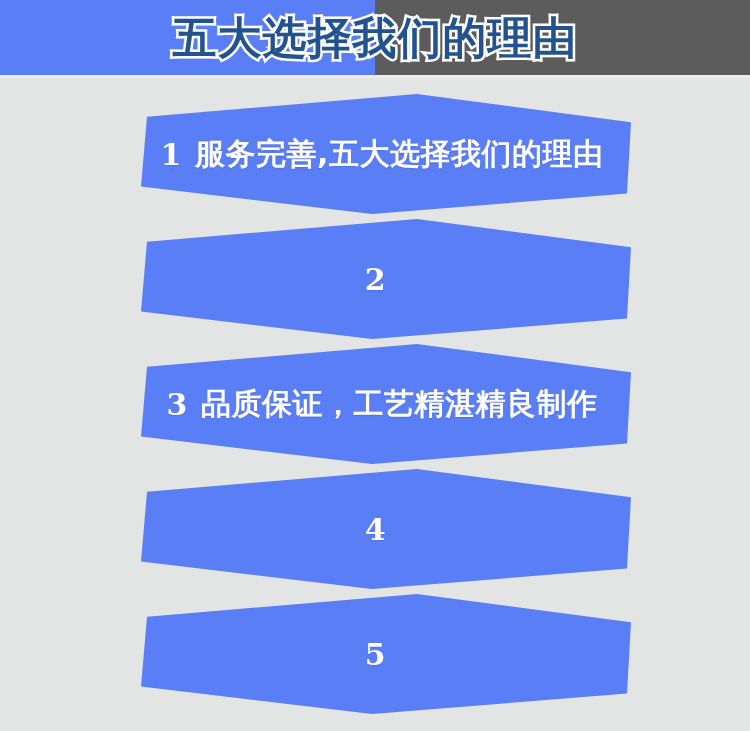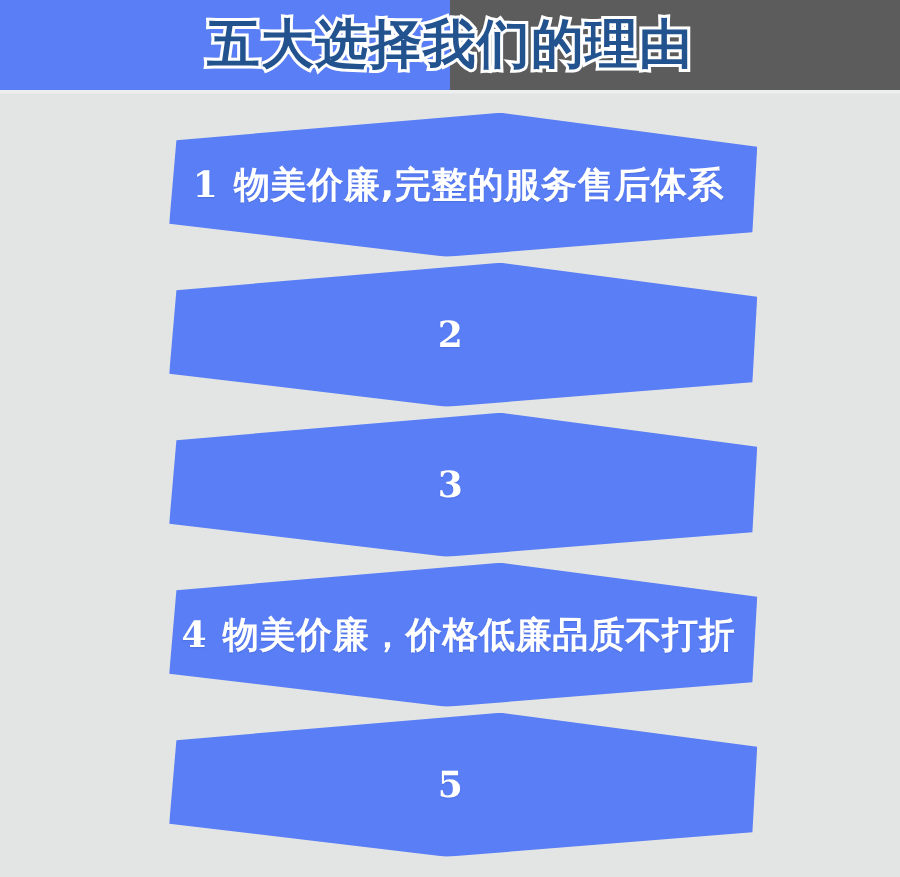--- a/index.html
+++ b/index.html
@@ -153,43 +153,43 @@
     <div class="header-title">五大选择我们的理由</div>
   </div>
   <div class="header-rule"></div>
 
   <div class="banner-list">
 
     <div class="banner-row r1">
       <div class="banner-shape"></div>
       <div class="banner-text">
         <span class="banner-num">1</span>
-        <span class="banner-label">物美价廉,完整的服务售后体系</span>
+        <span class="banner-label">服务完善,五大选择我们的理由</span>
       </div>
     </div>
 
     <div class="banner-row r2">
       <div class="banner-shape"></div>
       <div class="banner-text">
         <span class="banner-num">2</span>
       </div>
     </div>
 
     <div class="banner-row r3">
       <div class="banner-shape"></div>
       <div class="banner-text">
         <span class="banner-num">3</span>
+        <span class="banner-label">品质保证，工艺精湛精良制作</span>
       </div>
     </div>
 
     <div class="banner-row r4">
       <div class="banner-shape"></div>
       <div class="banner-text">
         <span class="banner-num">4</span>
-        <span class="banner-label">物美价廉，价格低廉品质不打折</span>
       </div>
     </div>
 
     <div class="banner-row r5">
       <div class="banner-shape"></div>
       <div class="banner-text">
         <span class="banner-num">5</span>
       </div>
     </div>
 

